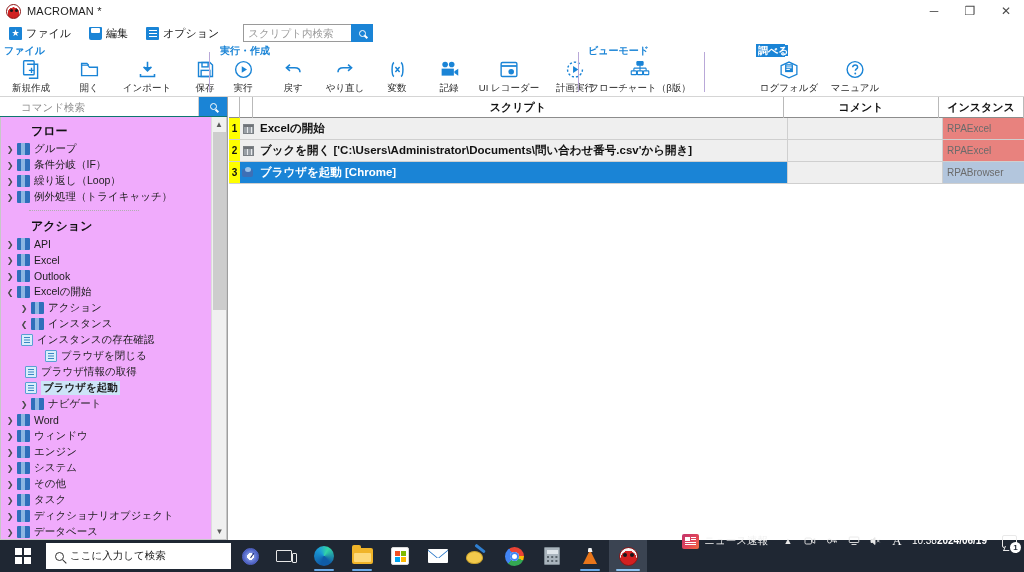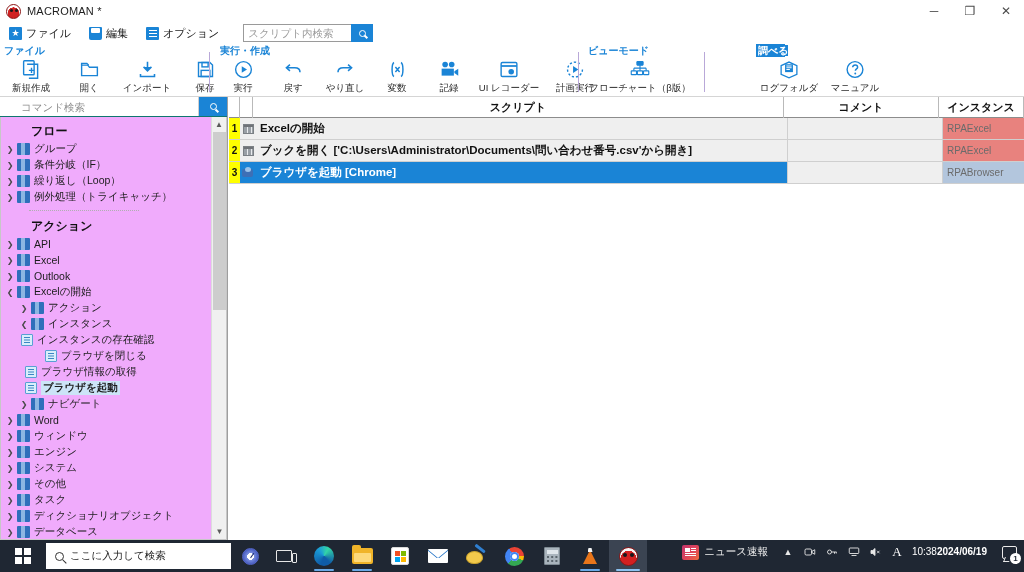--- a/index.html
+++ b/index.html
@@ -808,21 +808,21 @@
     width: 4px; height: 4px;
     background: #16181c;
     border-radius: 50%;
   }
   .ic-macroman::before { left: 3px; }
   .ic-macroman::after  { right: 3px; }
 
   
   .tray {
     position: absolute;
-    right: 0; bottom: 4px;
+    right: 0; bottom: 15px;
     height: 32px;
     display: flex;
     align-items: center;
     gap: 0;
   }
   .tray-news {
     display: flex;
     align-items: center;
     gap: 5px;
     padding: 0 9px 0 4px;

